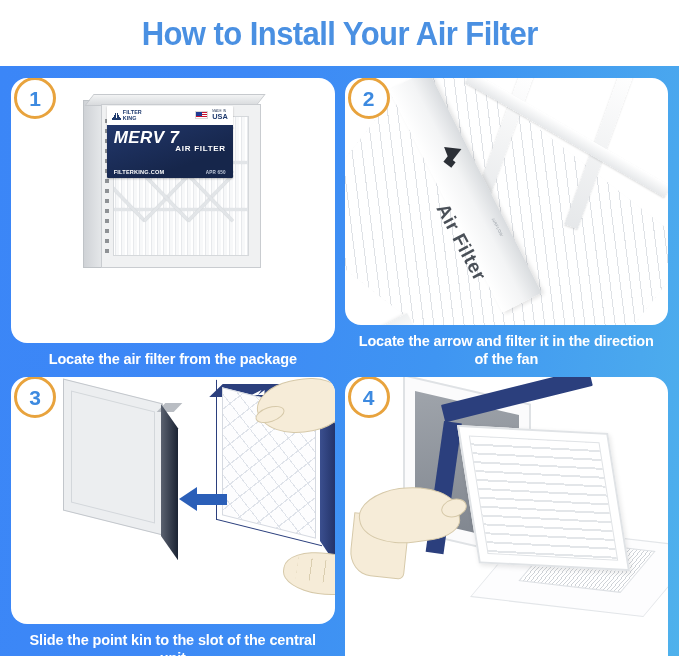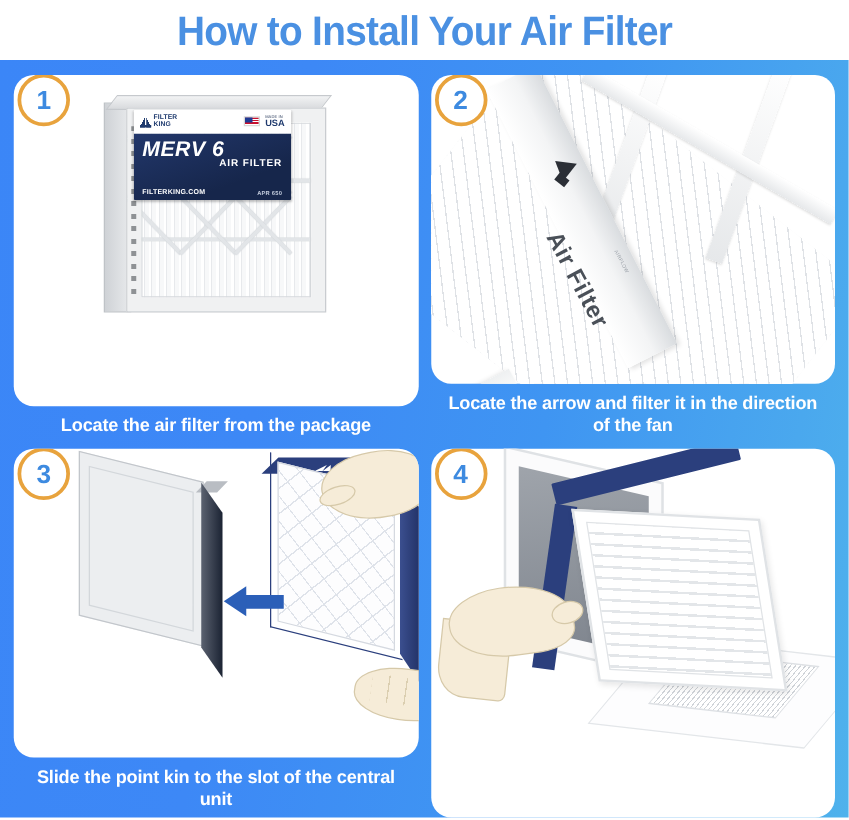--- a/index.html
+++ b/index.html
@@ -10,21 +10,21 @@
     overflow: hidden;
     font-family: "Liberation Sans", sans-serif;
   }
 
   body {
     background: #ffffff;
   }
 
   
   .title-band {
-    height: 48px;
+    height: 66px;
     width: 679px;
     background: #ffffff;
     display: flex;
     align-items: center;
     justify-content: center;
   }
   .title-text {
     font-size: 33px;
     font-weight: 700;
     color: #4a90e2;
@@ -569,21 +569,21 @@
               <div class="lbl-usa">
                 <span class="lbl-flag"></span>
                 <span class="lbl-usatxt">
                   <span class="lbl-madein">MADE IN</span>
                   <span class="lbl-usabig">USA</span>
                 </span>
               </div>
             </div>
             <div class="lbl-body">
               <div>
-                <div class="lbl-merv">MERV 6</div>
+                <div class="lbl-merv">MERV 7</div>
                 <div class="lbl-airfilter">AIR FILTER</div>
               </div>
               <div class="lbl-foot">
                 <span class="lbl-site">FILTERKING.COM</span>
                 <span class="lbl-apr">APR 650</span>
               </div>
             </div>
           </div>
         </div>
 

